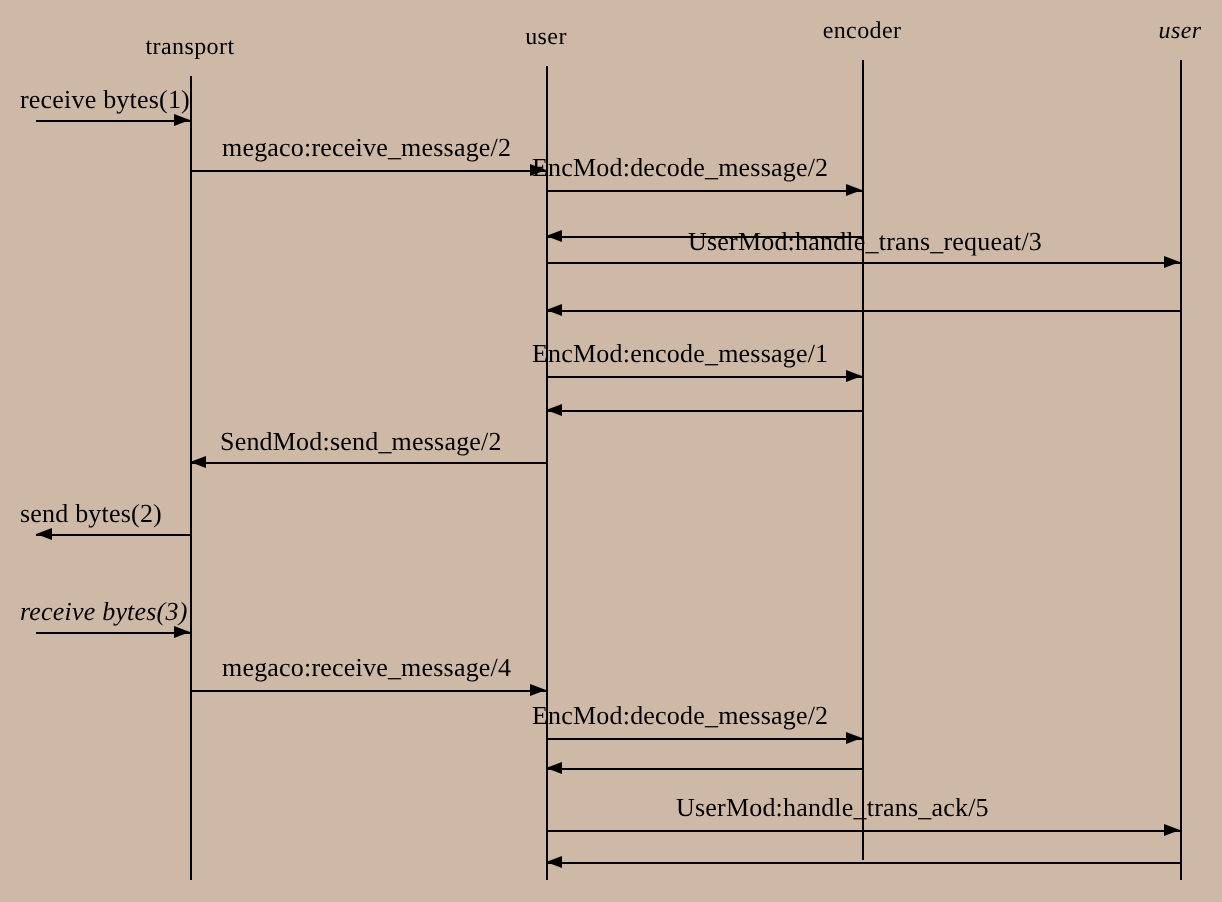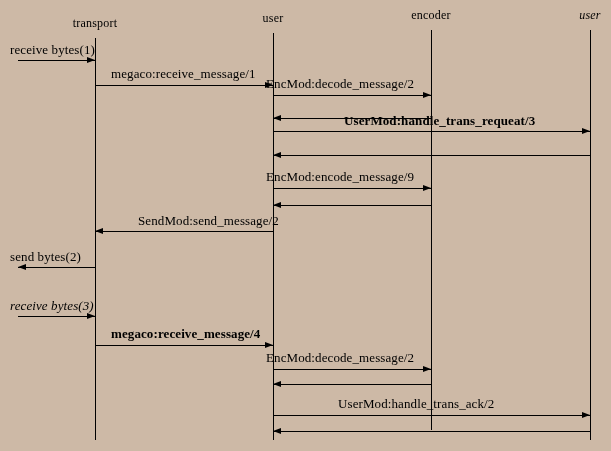--- a/index.html
+++ b/index.html
@@ -71,52 +71,52 @@
       <div class="lifeline-bar" style="left: 431px; top: 30px; height: 400px;"></div>
       <div class="lifeline-head" style="left: 590px; top: 8px; font-style: italic;">user</div>
       <div class="lifeline-bar" style="left: 590px; top: 30px; height: 410px;"></div>
     </div>
   <div id="messages-layer">
       <div class="msg-line" style="left: 18px; top: 60px; width: 77px;"></div>
       <div class="arrow-head right" style="top: 57px; left: 87px;"></div>
       <div class="msg-label" style="left: 10px; top: 42px;">receive bytes(1)</div>
       <div class="msg-line" style="left: 95px; top: 85px; width: 178px;"></div>
       <div class="arrow-head right" style="top: 82px; left: 265px;"></div>
-      <div class="msg-label" style="left: 111px; top: 66px;">megaco:receive_message/1</div>
+      <div class="msg-label" style="left: 111px; top: 66px;">megaco:receive_message/2</div>
       <div class="msg-line" style="left: 273px; top: 95px; width: 158px;"></div>
       <div class="arrow-head right" style="top: 92px; left: 423px;"></div>
       <div class="msg-label" style="left: 266px; top: 76px;">EncMod:decode_message/2</div>
       <div class="msg-line" style="left: 273px; top: 118px; width: 158px;"></div>
       <div class="arrow-head left" style="top: 115px; left: 273px;"></div>
       <div class="msg-line" style="left: 273px; top: 131px; width: 317px;"></div>
       <div class="arrow-head right" style="top: 128px; left: 582px;"></div>
-      <div class="msg-label" style="left: 344px; top: 113px; font-weight: bold;">UserMod:handle_trans_requeat/3</div>
+      <div class="msg-label" style="left: 344px; top: 113px;">UserMod:handle_trans_requeat/3</div>
       <div class="msg-line" style="left: 273px; top: 155px; width: 317px;"></div>
       <div class="arrow-head left" style="top: 152px; left: 273px;"></div>
       <div class="msg-line" style="left: 273px; top: 188px; width: 158px;"></div>
       <div class="arrow-head right" style="top: 185px; left: 423px;"></div>
-      <div class="msg-label" style="left: 266px; top: 169px;">EncMod:encode_message/9</div>
+      <div class="msg-label" style="left: 266px; top: 169px;">EncMod:encode_message/1</div>
       <div class="msg-line" style="left: 273px; top: 205px; width: 158px;"></div>
       <div class="arrow-head left" style="top: 202px; left: 273px;"></div>
       <div class="msg-line" style="left: 95px; top: 231px; width: 178px;"></div>
       <div class="arrow-head left" style="top: 228px; left: 95px;"></div>
-      <div class="msg-label" style="left: 110px; top: 213px; margin-left: 28px;">SendMod:send_message/2</div>
+      <div class="msg-label" style="left: 110px; top: 213px;">SendMod:send_message/2</div>
       <div class="msg-line" style="left: 18px; top: 267px; width: 77px;"></div>
       <div class="arrow-head left" style="top: 264px; left: 18px;"></div>
       <div class="msg-label" style="left: 10px; top: 249px; text-align: center;">send bytes(2)</div>
       <div class="msg-line" style="left: 18px; top: 316px; width: 77px;"></div>
       <div class="arrow-head right" style="top: 313px; left: 87px;"></div>
       <div class="msg-label" style="left: 10px; top: 298px; font-style: italic;">receive bytes(3)</div>
       <div class="msg-line" style="left: 95px; top: 345px; width: 178px;"></div>
       <div class="arrow-head right" style="top: 342px; left: 265px;"></div>
-      <div class="msg-label" style="left: 111px; top: 326px; font-weight: bold;">megaco:receive_message/4</div>
+      <div class="msg-label" style="left: 111px; top: 326px;">megaco:receive_message/4</div>
       <div class="msg-line" style="left: 273px; top: 369px; width: 158px;"></div>
       <div class="arrow-head right" style="top: 366px; left: 423px;"></div>
       <div class="msg-label" style="left: 266px; top: 350px;">EncMod:decode_message/2</div>
       <div class="msg-line" style="left: 273px; top: 384px; width: 158px;"></div>
       <div class="arrow-head left" style="top: 381px; left: 273px;"></div>
       <div class="msg-line" style="left: 273px; top: 415px; width: 317px;"></div>
       <div class="arrow-head right" style="top: 412px; left: 582px;"></div>
-      <div class="msg-label" style="left: 338px; top: 396px;">UserMod:handle_trans_ack/2</div>
+      <div class="msg-label" style="left: 338px; top: 396px;">UserMod:handle_trans_ack/5</div>
       <div class="msg-line" style="left: 273px; top: 431px; width: 317px;"></div>
       <div class="arrow-head left" style="top: 428px; left: 273px;"></div>
     </div>
 </div>
 
 </body></html>

